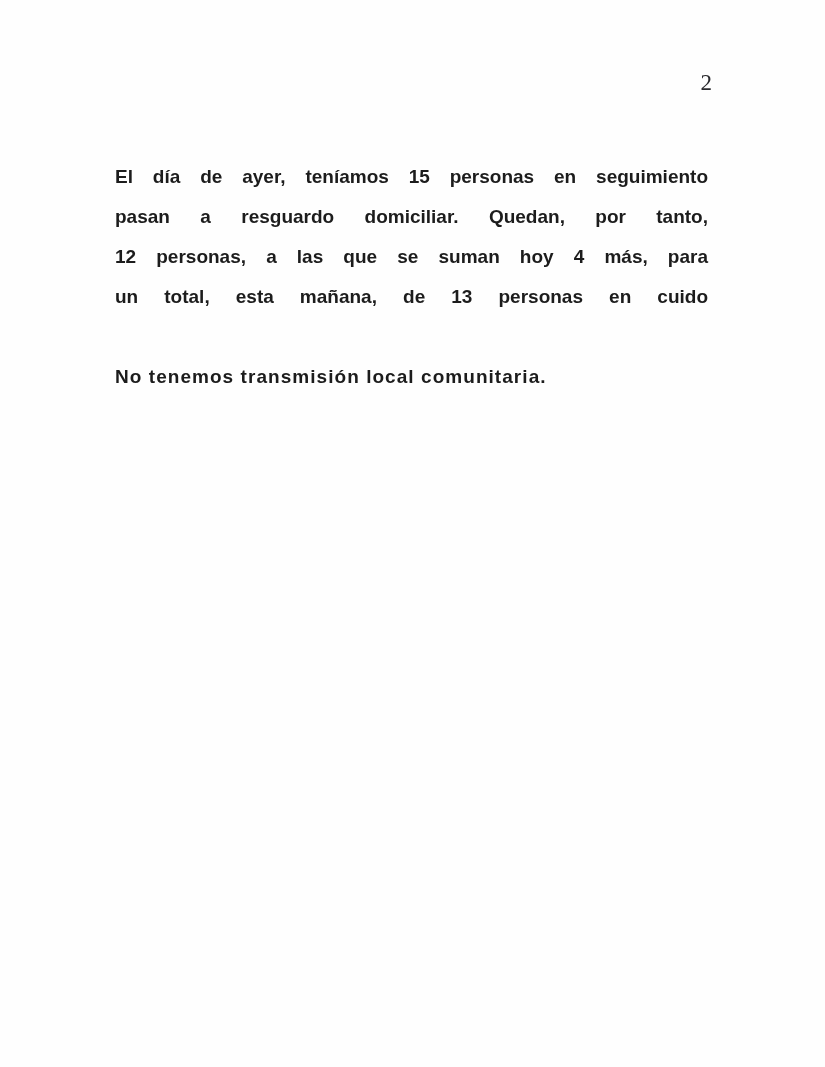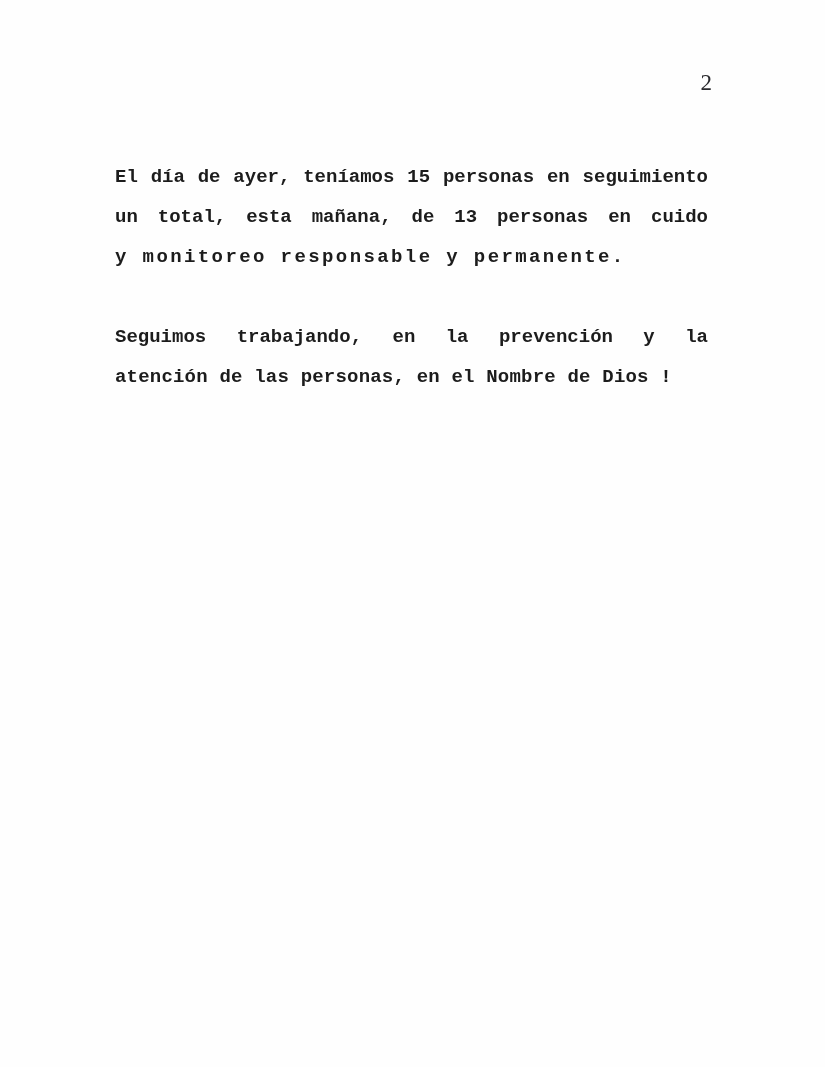--- a/index.html
+++ b/index.html
@@ -28,21 +28,21 @@
     left: 115px;
     width: 593px;
   }
   .para {
     margin: 0 0 40px 0;
   }
   .para:last-child {
     margin-bottom: 0;
   }
   .line {
-    font-family: Liberation Mono, monospace;
+    font-family: Liberation Sans, sans-serif;
     font-weight: 700;
     font-size: 19px;
     color: #1c1c1c;
     height: 40px;
     line-height: 40px;
     text-align: justify;
     text-align-last: justify;
     white-space: normal;
   }
   
@@ -55,21 +55,21 @@
   .line.final.p2 { letter-spacing: 0.2px; }
 </style>
 </head>
 <body>
 
 <div class="page">
   <div class="page-number">2</div>
   <div class="doc-body">
       <div class="para">
         <div class="line">El día de ayer, teníamos 15 personas en seguimiento</div>
+        <div class="line">pasan a resguardo domiciliar. Quedan, por tanto,</div>
+        <div class="line">12 personas, a las que se suman hoy 4 más, para</div>
         <div class="line">un total, esta mañana, de 13 personas en cuido</div>
-        <div class="line final p0">y monitoreo responsable y permanente.</div>
       </div>
       <div class="para">
-        <div class="line">Seguimos trabajando, en la prevención y la</div>
-        <div class="line final p2">atención de las personas, en el Nombre de Dios !</div>
+        <div class="line final p1">No tenemos transmisión local comunitaria.</div>
       </div>
     </div>
 </div>
 
 </body></html>

